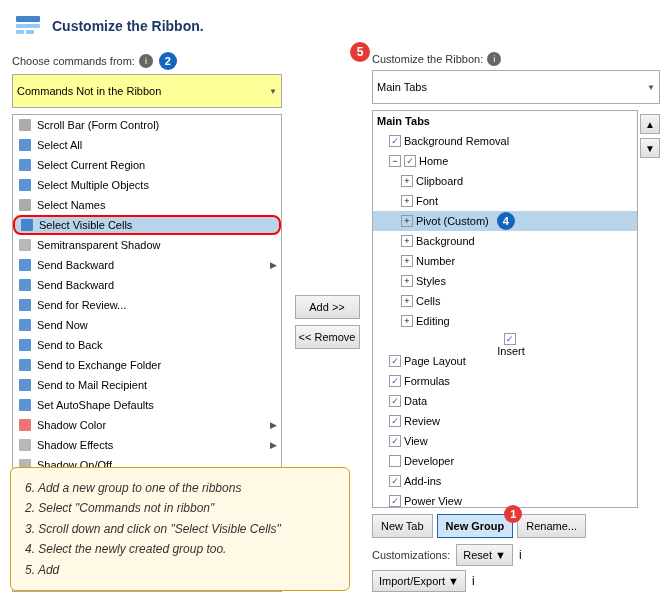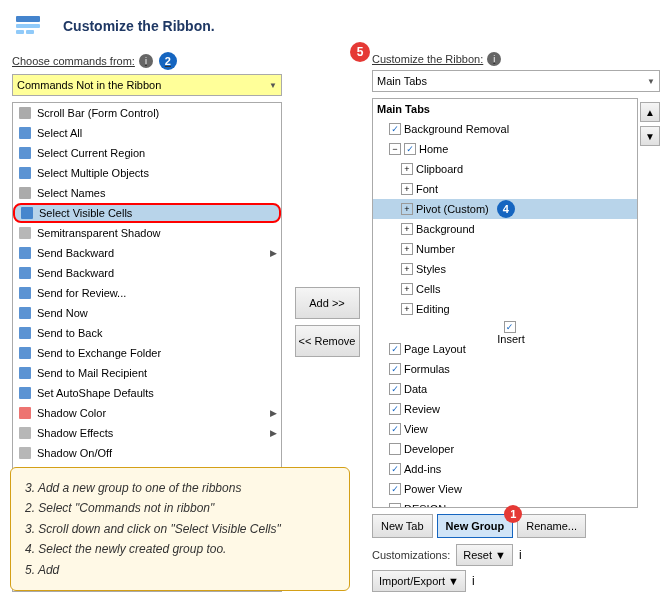--- a/index.html
+++ b/index.html
@@ -15,21 +15,20 @@
       background: #fff;
       width: 672px;
       height: 611px;
       padding: 10px 12px;
       position: relative;
     }
     .title-row {
       display: flex;
       align-items: center;
       margin-bottom: 10px;
-      gap: 11px;
     }
     .title-icon {
       width: 32px;
       height: 32px;
       margin-right: 8px;
       display: flex;
       align-items: center;
       justify-content: center;
     }
     .title-text {
@@ -51,37 +50,36 @@
       flex: 1;
       display: flex;
       flex-direction: column;
     }
     .label-row {
       display: flex;
       align-items: center;
       margin-bottom: 4px;
       font-size: 11px;
       color: #333;
-      text-decoration: underline;
     }
     .label-row .info-icon {
       width: 14px;
       height: 14px;
       border-radius: 50%;
       background: #666;
       color: #fff;
       font-size: 9px;
       display: inline-flex;
       align-items: center;
       justify-content: center;
       margin-left: 4px;
       cursor: default;
     }
     .dropdown {
-      height: 22px;
+      height: 34px;
       border: 1px solid #aaa;
       background: #fff;
       padding: 2px 4px;
       font-size: 11px;
       display: flex;
       align-items: center;
       justify-content: space-between;
       cursor: pointer;
       margin-bottom: 6px;
     }
@@ -126,21 +124,21 @@
       width: 70px;
       display: flex;
       flex-direction: column;
       align-items: center;
       justify-content: center;
       gap: 6px;
       position: relative;
     }
     .add-remove-btn {
       width: 65px;
-      height: 32px;
+      height: 24px;
       border: 1px solid #aaa;
       background: linear-gradient(to bottom, #f5f5f5, #e0e0e0);
       cursor: pointer;
       font-size: 11px;
       display: flex;
       align-items: center;
       justify-content: center;
       position: relative;
     }
     .circle-badge {
@@ -599,19 +597,19 @@
         <span class="info-icon">i</span>
       </div>
       <div class="customizations-row" style="margin-top:4px;">
         <button class="import-export-btn">Import/Export ▼</button>
         <span class="info-icon">i</span>
       </div>
     </div>
   </div>
 
   <div class="tooltip-box">
-    <div>3. Add a new group to one of the ribbons</div>
+    <div>6. Add a new group to one of the ribbons</div>
     <div>2. Select "Commands not in ribbon"</div>
     <div>3. Scroll down and click on "Select Visible Cells"</div>
     <div>4. Select the newly created group too.</div>
     <div>5. Add</div>
   </div>
 </div>
 
 </body></html>

